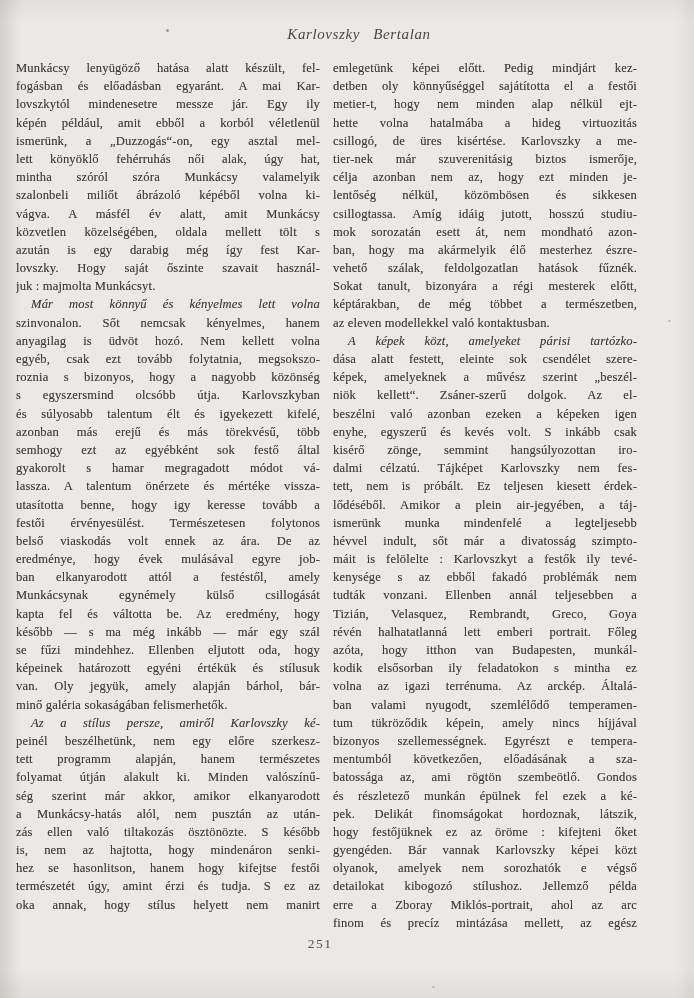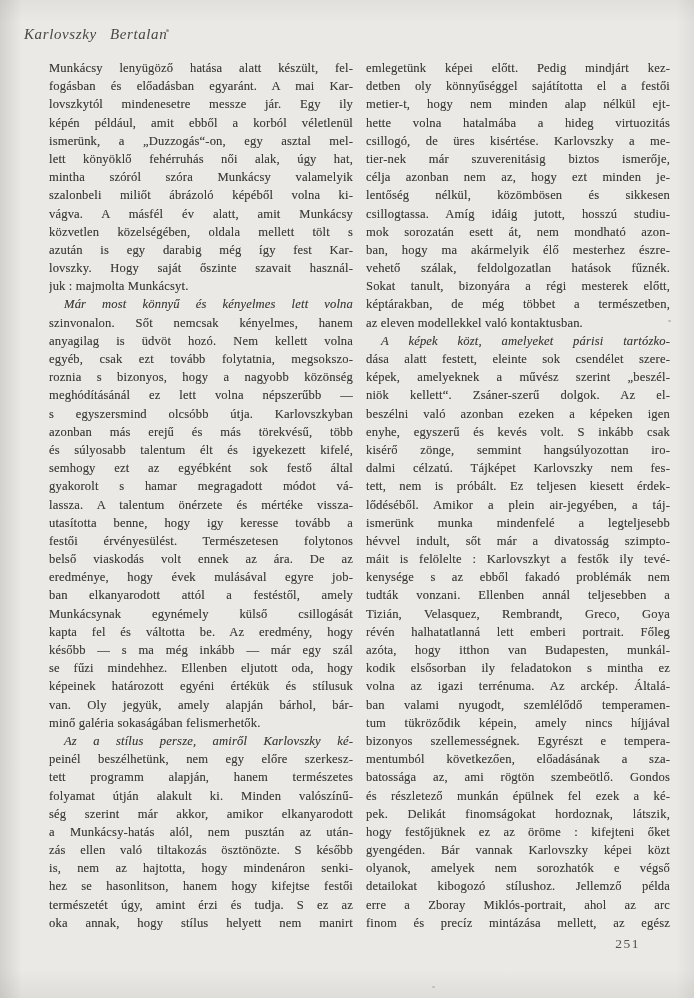--- a/index.html
+++ b/index.html
@@ -14,55 +14,55 @@
       linear-gradient(90deg, rgba(115,113,107,0.20), rgba(115,113,107,0) 22px),
       linear-gradient(270deg, rgba(115,113,107,0.10), rgba(115,113,107,0) 18px),
       linear-gradient(0deg, rgba(115,113,107,0.10), rgba(115,113,107,0) 28px),
       linear-gradient(180deg, rgba(115,113,107,0.08), rgba(115,113,107,0) 22px),
       #eae9e5;
     color: #403e3a;
   }
   .header {
     padding-top: 25px;
     height: 18px;
-    text-align: left;
+    text-align: center;
     margin-left: 24px;
   }
   .header-title {
     font-style: italic;
     font-size: 15px;
     letter-spacing: 0.6px;
     word-spacing: 9px;
     color: #4a4843;
   }
   .columns {
     display: flex;
     gap: 13px;
-    padding: 16px 36px 0 49px;
+    padding: 16px 36px 0 16px;
   }
   .col {
     width: 304px;
     flex: 0 0 304px;
     font-size: 12.6px;
     line-height: 18.2px;
     letter-spacing: 0.15px;
     color: #3e3c38;
     text-shadow: 0 0 0.5px rgba(62,60,56,0.45);
   }
   .line {
     height: 18.2px;
     overflow: hidden;
     text-align: justify;
     text-align-last: left;
   }
   .line.just { text-align-last: justify; }
   .line.indent { text-indent: 15px; font-style: italic; }
   .footer {
     padding: 2px 54px 0 0;
-    text-align: right;
+    text-align: center;
   }
   .page-number {
     font-size: 13.5px;
     letter-spacing: 1.5px;
     color: #53514c;
   }
   .speck {
     position: absolute;
     background: rgba(90,88,82,0.55);
     border-radius: 50%;
@@ -96,24 +96,23 @@
         <div class="line just">vágva. A másfél év alatt, amit Munkácsy</div>
         <div class="line just">közvetlen közelségében, oldala mellett tölt s</div>
         <div class="line just">azután is egy darabig még így fest Kar-</div>
         <div class="line just">lovszky. Hogy saját őszinte szavait használ-</div>
         <div class="line">juk : majmolta Munkácsyt.</div>
         <div class="line indent just">Már most könnyű és kényelmes lett volna</div>
         <div class="line just">szinvonalon. Sőt nemcsak kényelmes, hanem</div>
         <div class="line just">anyagilag is üdvöt hozó. Nem kellett volna</div>
         <div class="line just">egyéb, csak ezt tovább folytatnia, megsokszo-</div>
         <div class="line just">roznia s bizonyos, hogy a nagyobb közönség</div>
-        <div class="line just">meghódításánál ez lett volna népszerűbb —</div>
         <div class="line just">s egyszersmind olcsóbb útja. Karlovszkyban</div>
+        <div class="line just">és súlyosabb talentum élt és igyekezett kifelé,</div>
         <div class="line just">azonban más erejű és más törekvésű, több</div>
-        <div class="line just">és súlyosabb talentum élt és igyekezett kifelé,</div>
         <div class="line just">semhogy ezt az egyébként sok festő által</div>
         <div class="line just">gyakorolt s hamar megragadott módot vá-</div>
         <div class="line just">lassza. A talentum önérzete és mértéke vissza-</div>
         <div class="line just">utasította benne, hogy igy keresse tovább a</div>
         <div class="line just">festői érvényesülést. Természetesen folytonos</div>
         <div class="line just">belső viaskodás volt ennek az ára. De az</div>
         <div class="line just">eredménye, hogy évek mulásával egyre job-</div>
         <div class="line just">ban elkanyarodott attól a festéstől, amely</div>
         <div class="line just">Munkácsynak egynémely külső csillogását</div>
         <div class="line just">kapta fel és váltotta be. Az eredmény, hogy</div>

